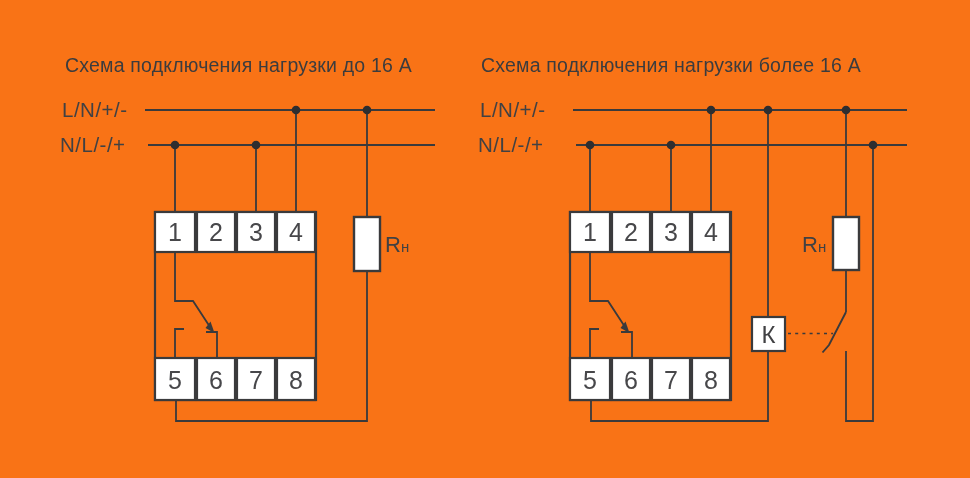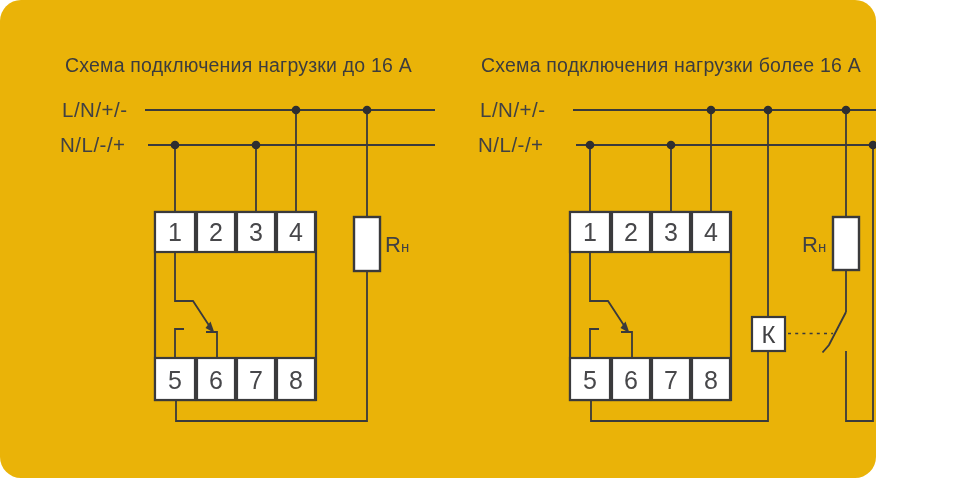--- a/index.html
+++ b/index.html
@@ -1,22 +1,21 @@
 <!DOCTYPE html>
 <html><head>
 <meta charset="utf-8">
 <style>
   html,body{margin:0;padding:0;background:#ffffff;}
   .canvas{
     position:relative;
-    width:876px;height:478px;
-    background:#eab308;
+    width:970px;height:478px;
+    background:#f97316;
     font-family:"Liberation Sans", sans-serif;
     overflow:hidden;
-    border-radius:21px;
   }
   svg{display:block;}
   text{
     font-family:"Liberation Sans", sans-serif;
     fill:#3c3c3e;
   }
   .title{font-size:19.5px;letter-spacing:.2px;}
   .bus-label{font-size:20.5px;letter-spacing:.5px;fill:#414143;}
   .digit{font-size:25px;fill:#47474a;text-anchor:middle;}
   .rh-main{font-size:22px;fill:#414143;}

